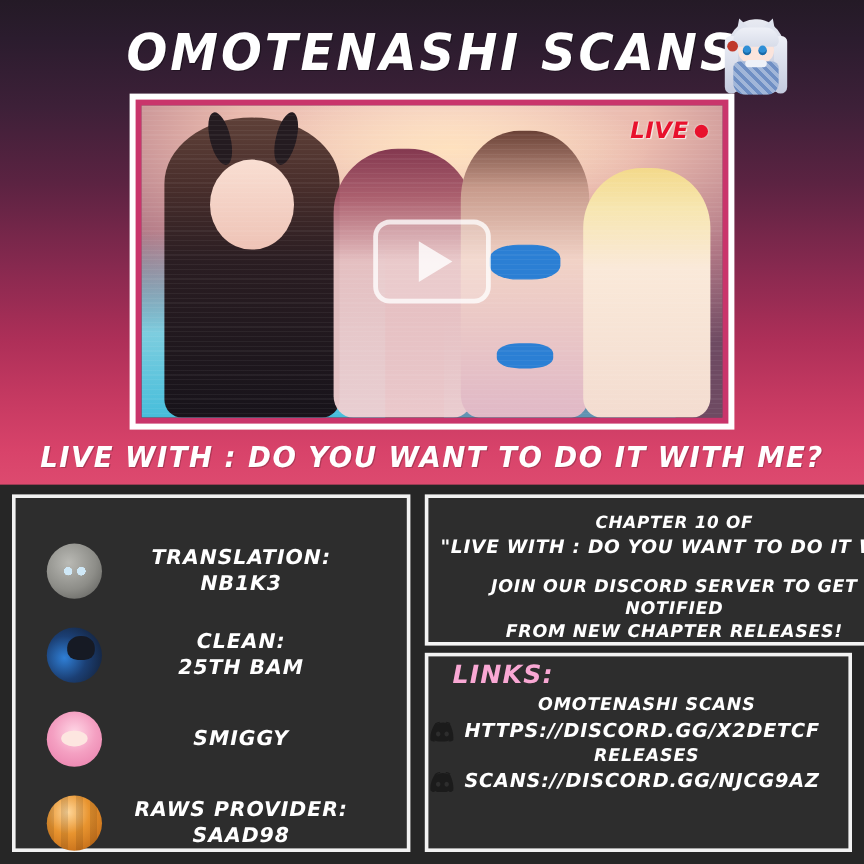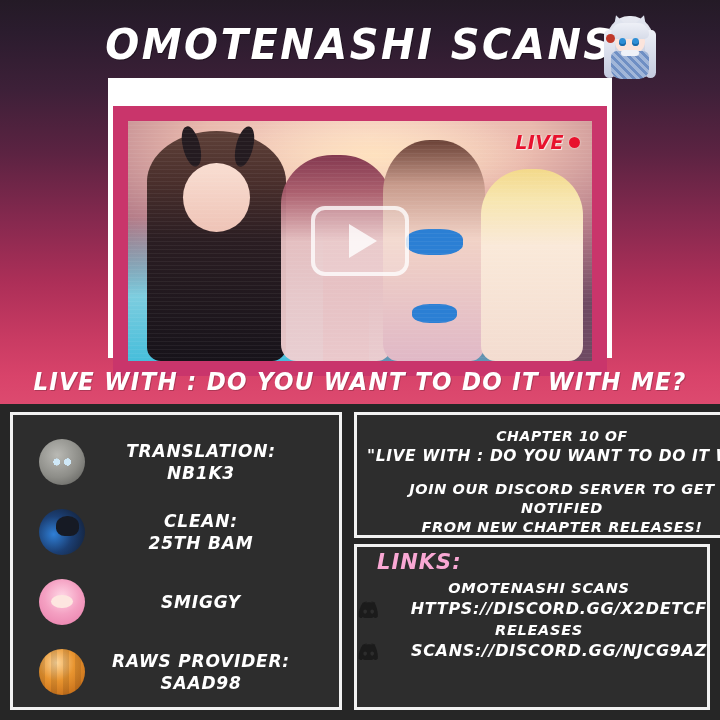--- a/index.html
+++ b/index.html
@@ -131,23 +131,22 @@
     position: absolute;
     left: 108px; top: 78px;
     width: 504px; height: 280px;
     background: #ffffff;
     padding: 5px;
   }
   .banner-inner {
     position: relative;
     width: 100%; height: 100%;
     background: #c9356b;
-    padding: 15px;
+    padding: 5px;
     overflow: hidden;
-    margin-top: 23px;
   }
   .banner-art {
     position: relative;
     width: 100%; height: 100%;
     overflow: hidden;
     background:
       radial-gradient(120% 90% at 52% 8%, #f7d6c9 0%, #e9b9ad 30%, #b07785 58%, #6e4a62 85%),
       #6e4a62;
   }
   
@@ -306,21 +305,21 @@
     width: 356px; height: 166px;
   }
 
   
   .credit-row {
     display: flex;
     align-items: center;
     height: 70px;
     padding-left: 26px;
   }
-  .credit-rows { padding-top: 12px; }
+  .credit-rows { padding-top: 26px; }
   .avatar {
     width: 46px; height: 46px;
     border-radius: 50%;
     flex: 0 0 46px;
     overflow: hidden;
     position: relative;
   }
   .av-1 { background: radial-gradient(circle at 40% 35%, #b9b9b4 0%, #8d8d88 55%, #575754 100%); }
   .av-1::after {
     content:""; position:absolute; left:22%; top:38%;
@@ -385,21 +384,21 @@
   }
   .link-block { text-align: center; color:#fff; }
   .link-name {
     font-family: "DejaVu Sans", sans-serif;
     font-weight: bold; font-style: italic;
     font-size: 14.5px; letter-spacing: .7px;
     line-height: 20px;
     padding-left: 14px;
   }
   .link-url-row {
-    display: flex; align-items: center; justify-content: space-between;
+    display: flex; align-items: center; justify-content: flex-start;
     gap: 8px; line-height: 22px;
   }
   .link-url {
     font-family: "DejaVu Sans", sans-serif;
     font-weight: bold; font-style: italic;
     font-size: 16px; letter-spacing: .7px;
   }
   .discord-icon { width: 22px; height: 17px; flex: 0 0 22px; }
   .discord-icon svg { display: block; }
 </style>

